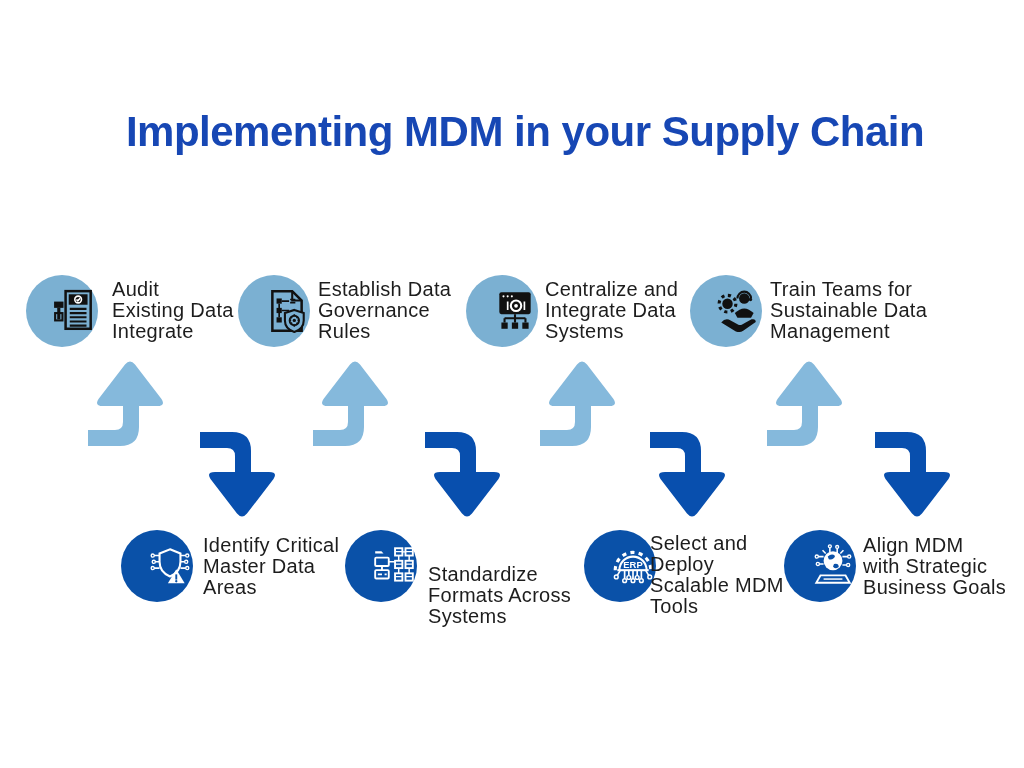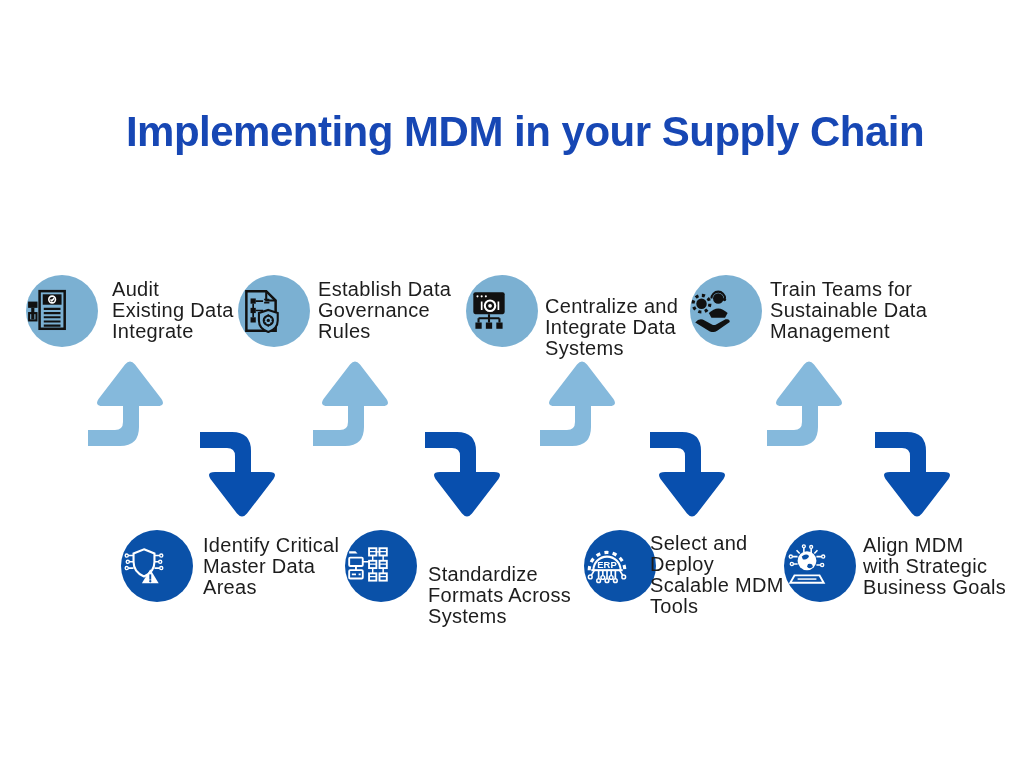--- a/index.html
+++ b/index.html
@@ -8,33 +8,33 @@
     background:var(--background,#fff);
     font-family:"Liberation Sans","DejaVu Sans",sans-serif;
   }
   .title{
     position:absolute;top:108px;left:0;width:1024px;text-align:center;
     font-size:42px;font-weight:700;letter-spacing:-0.5px;
     color:var(--title-blue,#1747b4);white-space:nowrap;margin-left:13px;
   }
   .circle{
     position:absolute;width:72px;height:72px;border-radius:50%;
-    display:flex;align-items:center;justify-content:flex-start;
+    display:flex;align-items:center;justify-content:flex-end;
   }
   .circle.light{background:var(--circle-light,#7bb0d2);color:var(--icon-dark,#111);}
   .circle.dark{background:var(--circle-dark,#0a51a8);color:var(--icon-light,#fff);}
   .label{
     position:absolute;color:var(--text-dark,#1d1d1d);
     font-size:20px;line-height:21px;letter-spacing:0.3px;font-weight:400;
   }
   .label div{white-space:nowrap;}
   
   .c1{left:26px;top:275px}   .t1{left:112px;top:279px}
   .c2{left:238px;top:275px}  .t2{left:318px;top:279px}
-  .c3{left:466px;top:275px}  .t3{left:545px;top:296px}
+  .c3{left:466px;top:275px}  .t3{left:545px;top:279px}
   .c4{left:690px;top:275px}  .t4{left:770px;top:279px}
   .c5{left:121px;top:530px}  .t5{left:203px;top:535px}
   .c6{left:345px;top:530px}  .t6{left:428px;top:564px}
   .c7{left:584px;top:530px}  .t7{left:650px;top:533px}
   .c8{left:784px;top:530px}  .t8{left:863px;top:535px}
   
   .arrow{position:absolute;width:80px;height:86px;}
   .arrow.up path{fill:var(--arrow-light,#85b9dc);}
   .arrow.down path{fill:var(--arrow-dark,#084fae);}
   .arrow.down svg{transform:scaleY(-1);}

